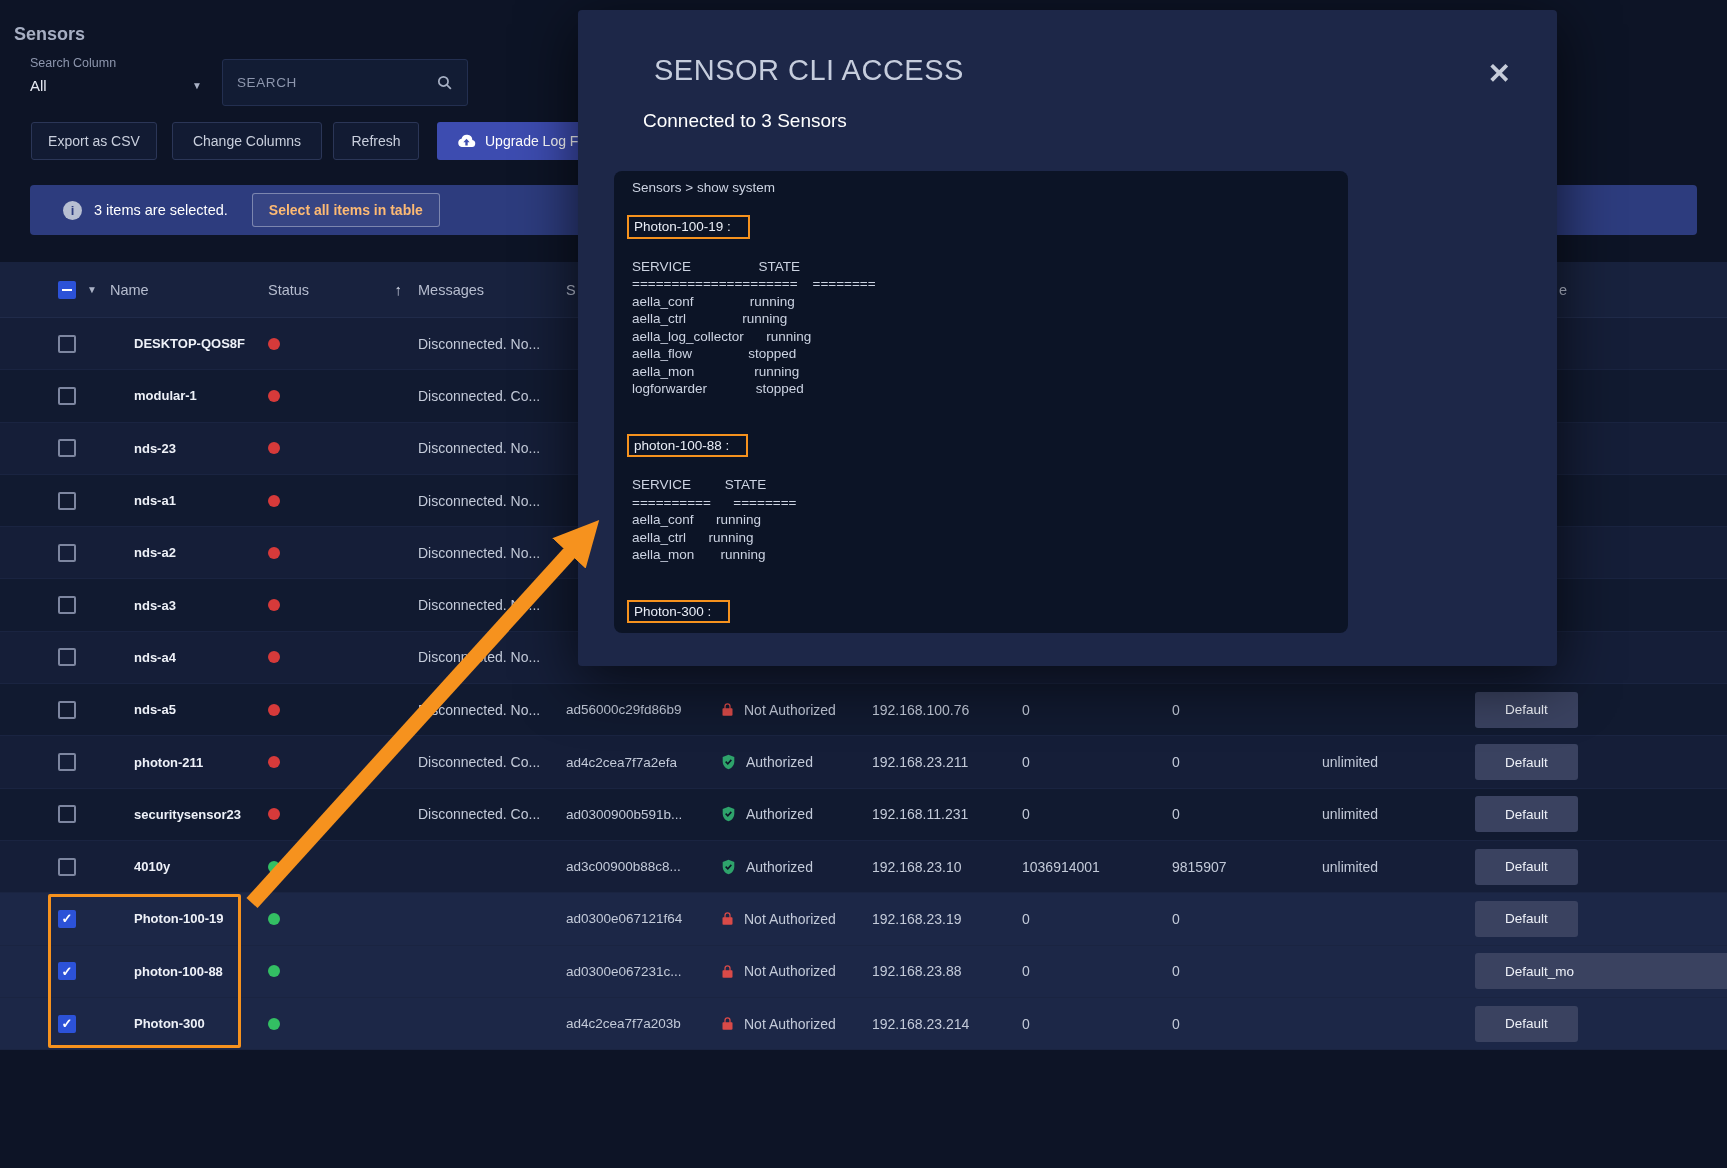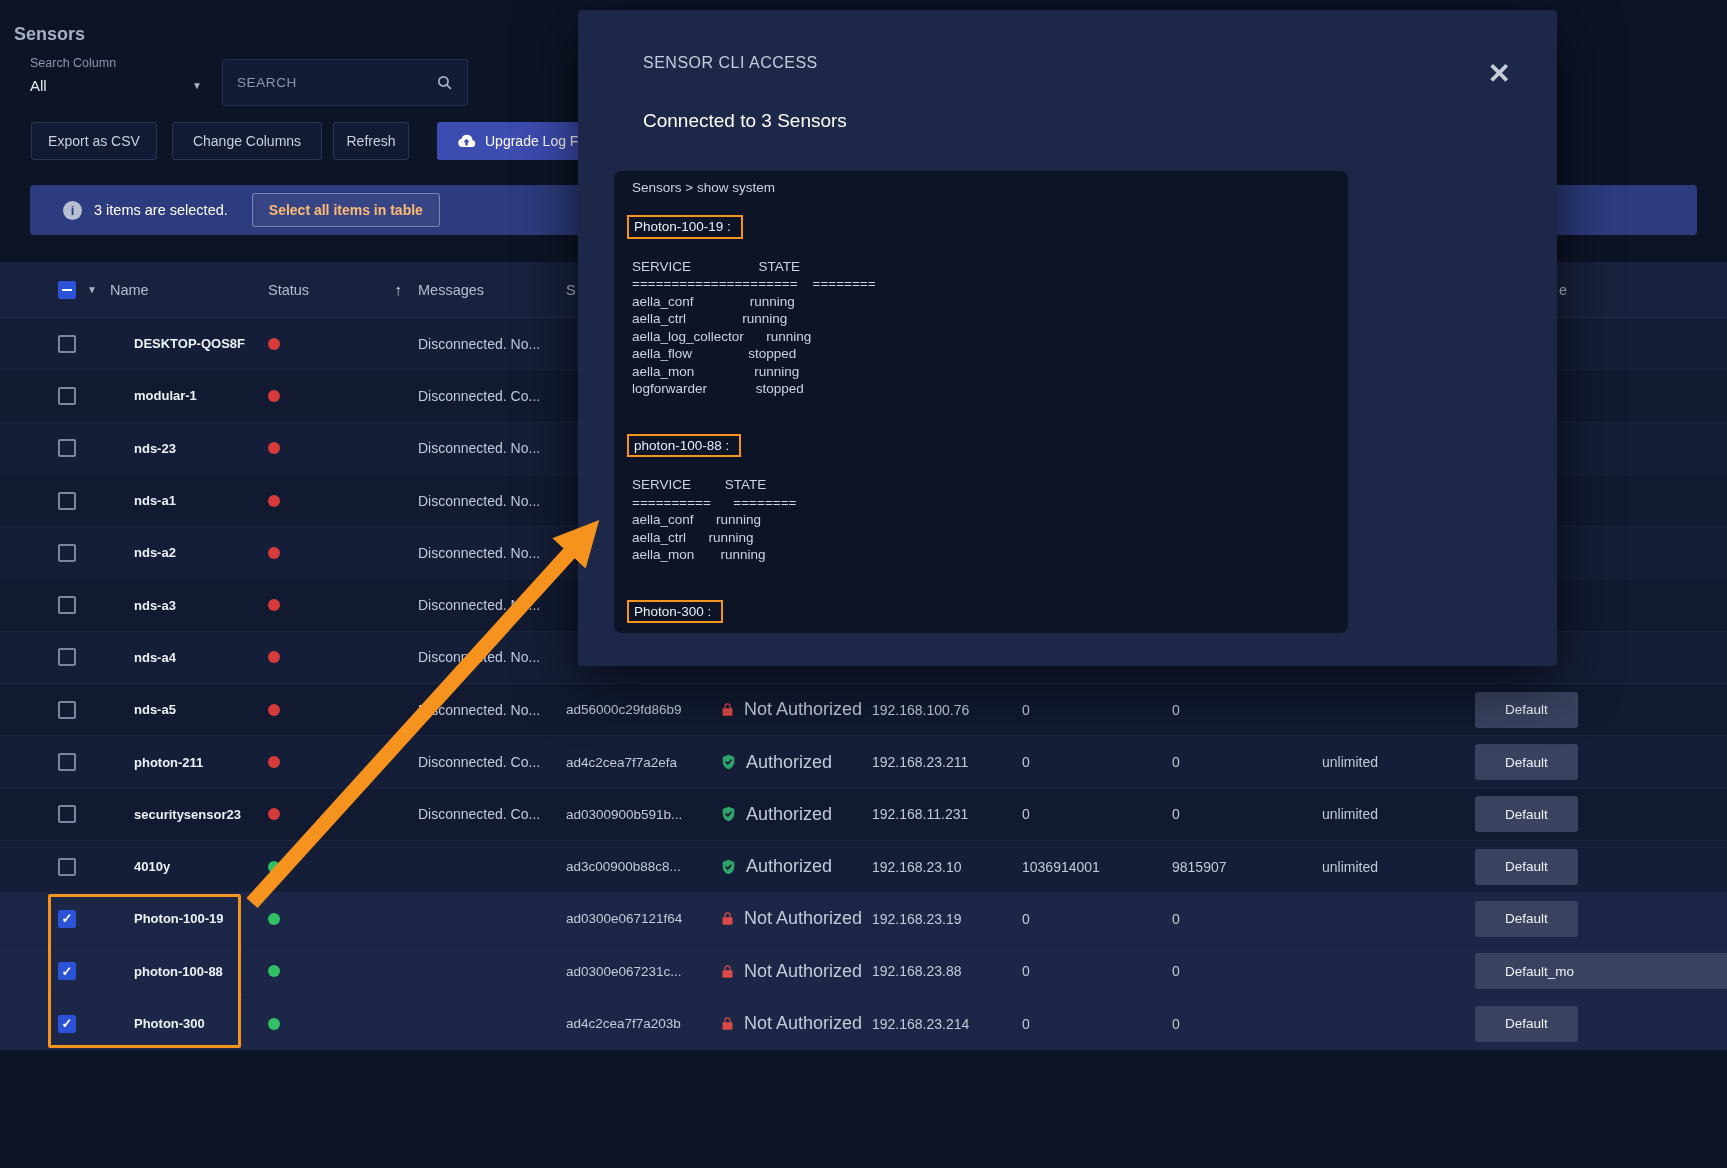--- a/index.html
+++ b/index.html
@@ -26,21 +26,21 @@
   .search-box input { flex:1; background:transparent; border:none; outline:none;
     color:#dfe3ee; font-size:13.5px; letter-spacing:.6px; font-family:inherit; }
   .search-box input::placeholder { color:#8d96ad; }
 
   
   .btn { position:absolute; top:122px; height:38px; background:#121b33; border:1px solid #2b3657;
     border-radius:3px; color:#c9cfdd; font-size:14px; display:flex; align-items:center;
     justify-content:center; cursor:pointer; padding:0 16px; white-space:nowrap; }
   #btn-export { left:31px; width:126px; }
   #btn-columns { left:172px; width:150px; }
-  #btn-refresh { left:333px; width:76px; }
+  #btn-refresh { left:333px; width:86px; }
   #btn-upgrade { left:437px; width:200px; background:#3d4cb0; border:none; color:#fff; gap:9px; justify-content:flex-start; padding-left:20px; }
 
   
   .sel-bar { position:absolute; left:30px; top:185px; width:1667px; height:50px;
     background:#2d3c7e; border-radius:4px; display:flex; align-items:center; }
   .info-icon { width:19px; height:19px; border-radius:50%; background:#b7bfd2; color:#2d3c7e;
     font-weight:bold; font-size:13px; display:flex; align-items:center; justify-content:center; margin-left:33px; flex:none; }
   .sel-text { margin-left:12px; font-size:14.5px; color:#ffffff; }
   .sel-all-btn { margin-left:24px; height:34px; padding:0 16px; border:1px solid rgba(255,255,255,.35);
     border-radius:3px; background:rgba(255,255,255,.05); color:#fdba74; font-weight:bold; font-size:14px;
@@ -54,21 +54,21 @@
   .thead { height:56px; background:#18223e; color:#b6bdcf; font-size:14.5px; border-bottom:1px solid #202b4a; }
   .trow { height:52.3px; border-bottom:1px solid #1a2441; background:#151e38; }
   .trow:nth-child(even) { background:#111a30; }
   .trow.selected { background:#1c2747; }
   .cell { overflow:hidden; white-space:nowrap; }
   .c-check { padding-left:58px; display:flex; align-items:center; gap:11px; overflow:visible; }
   .c-name { font-weight:bold; font-size:13px; color:#eef1f8; padding-left:24px; }
   .c-status { padding-left:10px; display:flex; align-items:center; }
   .c-msg { font-size:14px; color:#c3cad9; padding-right:12px; }
   .c-serial { font-size:13.5px; color:#c3cad9; }
-  .c-auth { display:flex; align-items:center; gap:9px; font-size:18px; color:#c3cad9; padding-left:2px; }
+  .c-auth { display:flex; align-items:center; gap:9px; font-size:14px; color:#c3cad9; padding-left:2px; }
   .c-n, .c-ip { font-size:14px; color:#c3cad9; }
   .c-profile { padding-left:5px; overflow:visible; }
   .c-profile-hdr { padding-left:89px; }
   .profile-btn { min-width:84px; height:36px; padding:0 30px; background:#3a4260; border-radius:3px;
     color:#eef1f8; font-size:13.5px; display:inline-flex; align-items:center; justify-content:center; cursor:pointer; white-space:nowrap; }
   .profile-btn.wide { min-width:280px; justify-content:flex-start; }
 
   .checkbox { width:18px; height:18px; border:2px solid #7d86a0; border-radius:2px; flex:none;
     display:flex; align-items:center; justify-content:center; cursor:pointer; }
   .checkbox.checked { background:#2c52d8; border-color:#2c52d8; }
@@ -80,29 +80,29 @@
   .sort-icon { margin-left:auto; padding-right:16px; color:#cfd5e3; font-size:15px; }
   .sort-icon::after { content:"↑"; }
 
   .dot { width:12px; height:12px; border-radius:50%; display:inline-block; }
   .dot.red { background:#d63a3a; }
   .dot.green { background:#33bf63; }
 
   
   .modal { position:absolute; left:578px; top:10px; width:979px; height:656px; background:#1d2748;
     border-radius:4px; box-shadow:0 14px 60px rgba(0,0,0,.65); z-index:10; }
-  .modal-title { position:absolute; left:65px; top:44px; font-size:16px; color:#c6cddd; letter-spacing:.5px; }
+  .modal-title { position:absolute; left:76px; top:44px; font-size:29px; color:#c6cddd; letter-spacing:.5px; }
   .modal-close { position:absolute; right:46px; top:50px; font-size:28px; font-weight:bold; color:#c6ccd9; cursor:pointer; line-height:1; }
   .modal-sub { position:absolute; left:65px; top:100px; font-size:19px; color:#ffffff; }
   .terminal { position:absolute; left:36px; top:161px; width:734px; height:462px; background:#0c1426;
     border-radius:8px; padding:8px 18px; overflow:hidden; cursor:text;
     font-family:Liberation Sans, sans-serif; font-size:13.5px; color:#ccd3e2; }
   .tline { height:17.5px; line-height:17.5px; white-space:pre; }
   .tline.tall { height:26px; display:flex; align-items:center; }
-  .tline .hl { border:2px solid var(--orange); padding:1px 10px 1px 5px; margin-left:-5px; color:#e9edf6; white-space:pre; }
+  .tline .hl { border:2px solid var(--orange); padding:1px 17px 1px 5px; margin-left:-5px; color:#e9edf6; white-space:pre; }
 
   
   .ann-box { position:absolute; left:48px; top:894px; width:193px; height:154px;
     border:3px solid var(--orange); border-radius:2px; z-index:30; pointer-events:none; }
   .ann-arrow { position:absolute; left:0; top:0; width:1727px; height:1168px; z-index:40; pointer-events:none; }
 
   .auth-ic { display:inline-flex; align-items:center; flex:none; }
 </style>
 </head>
 <body style="--orange: #f6921e;">

